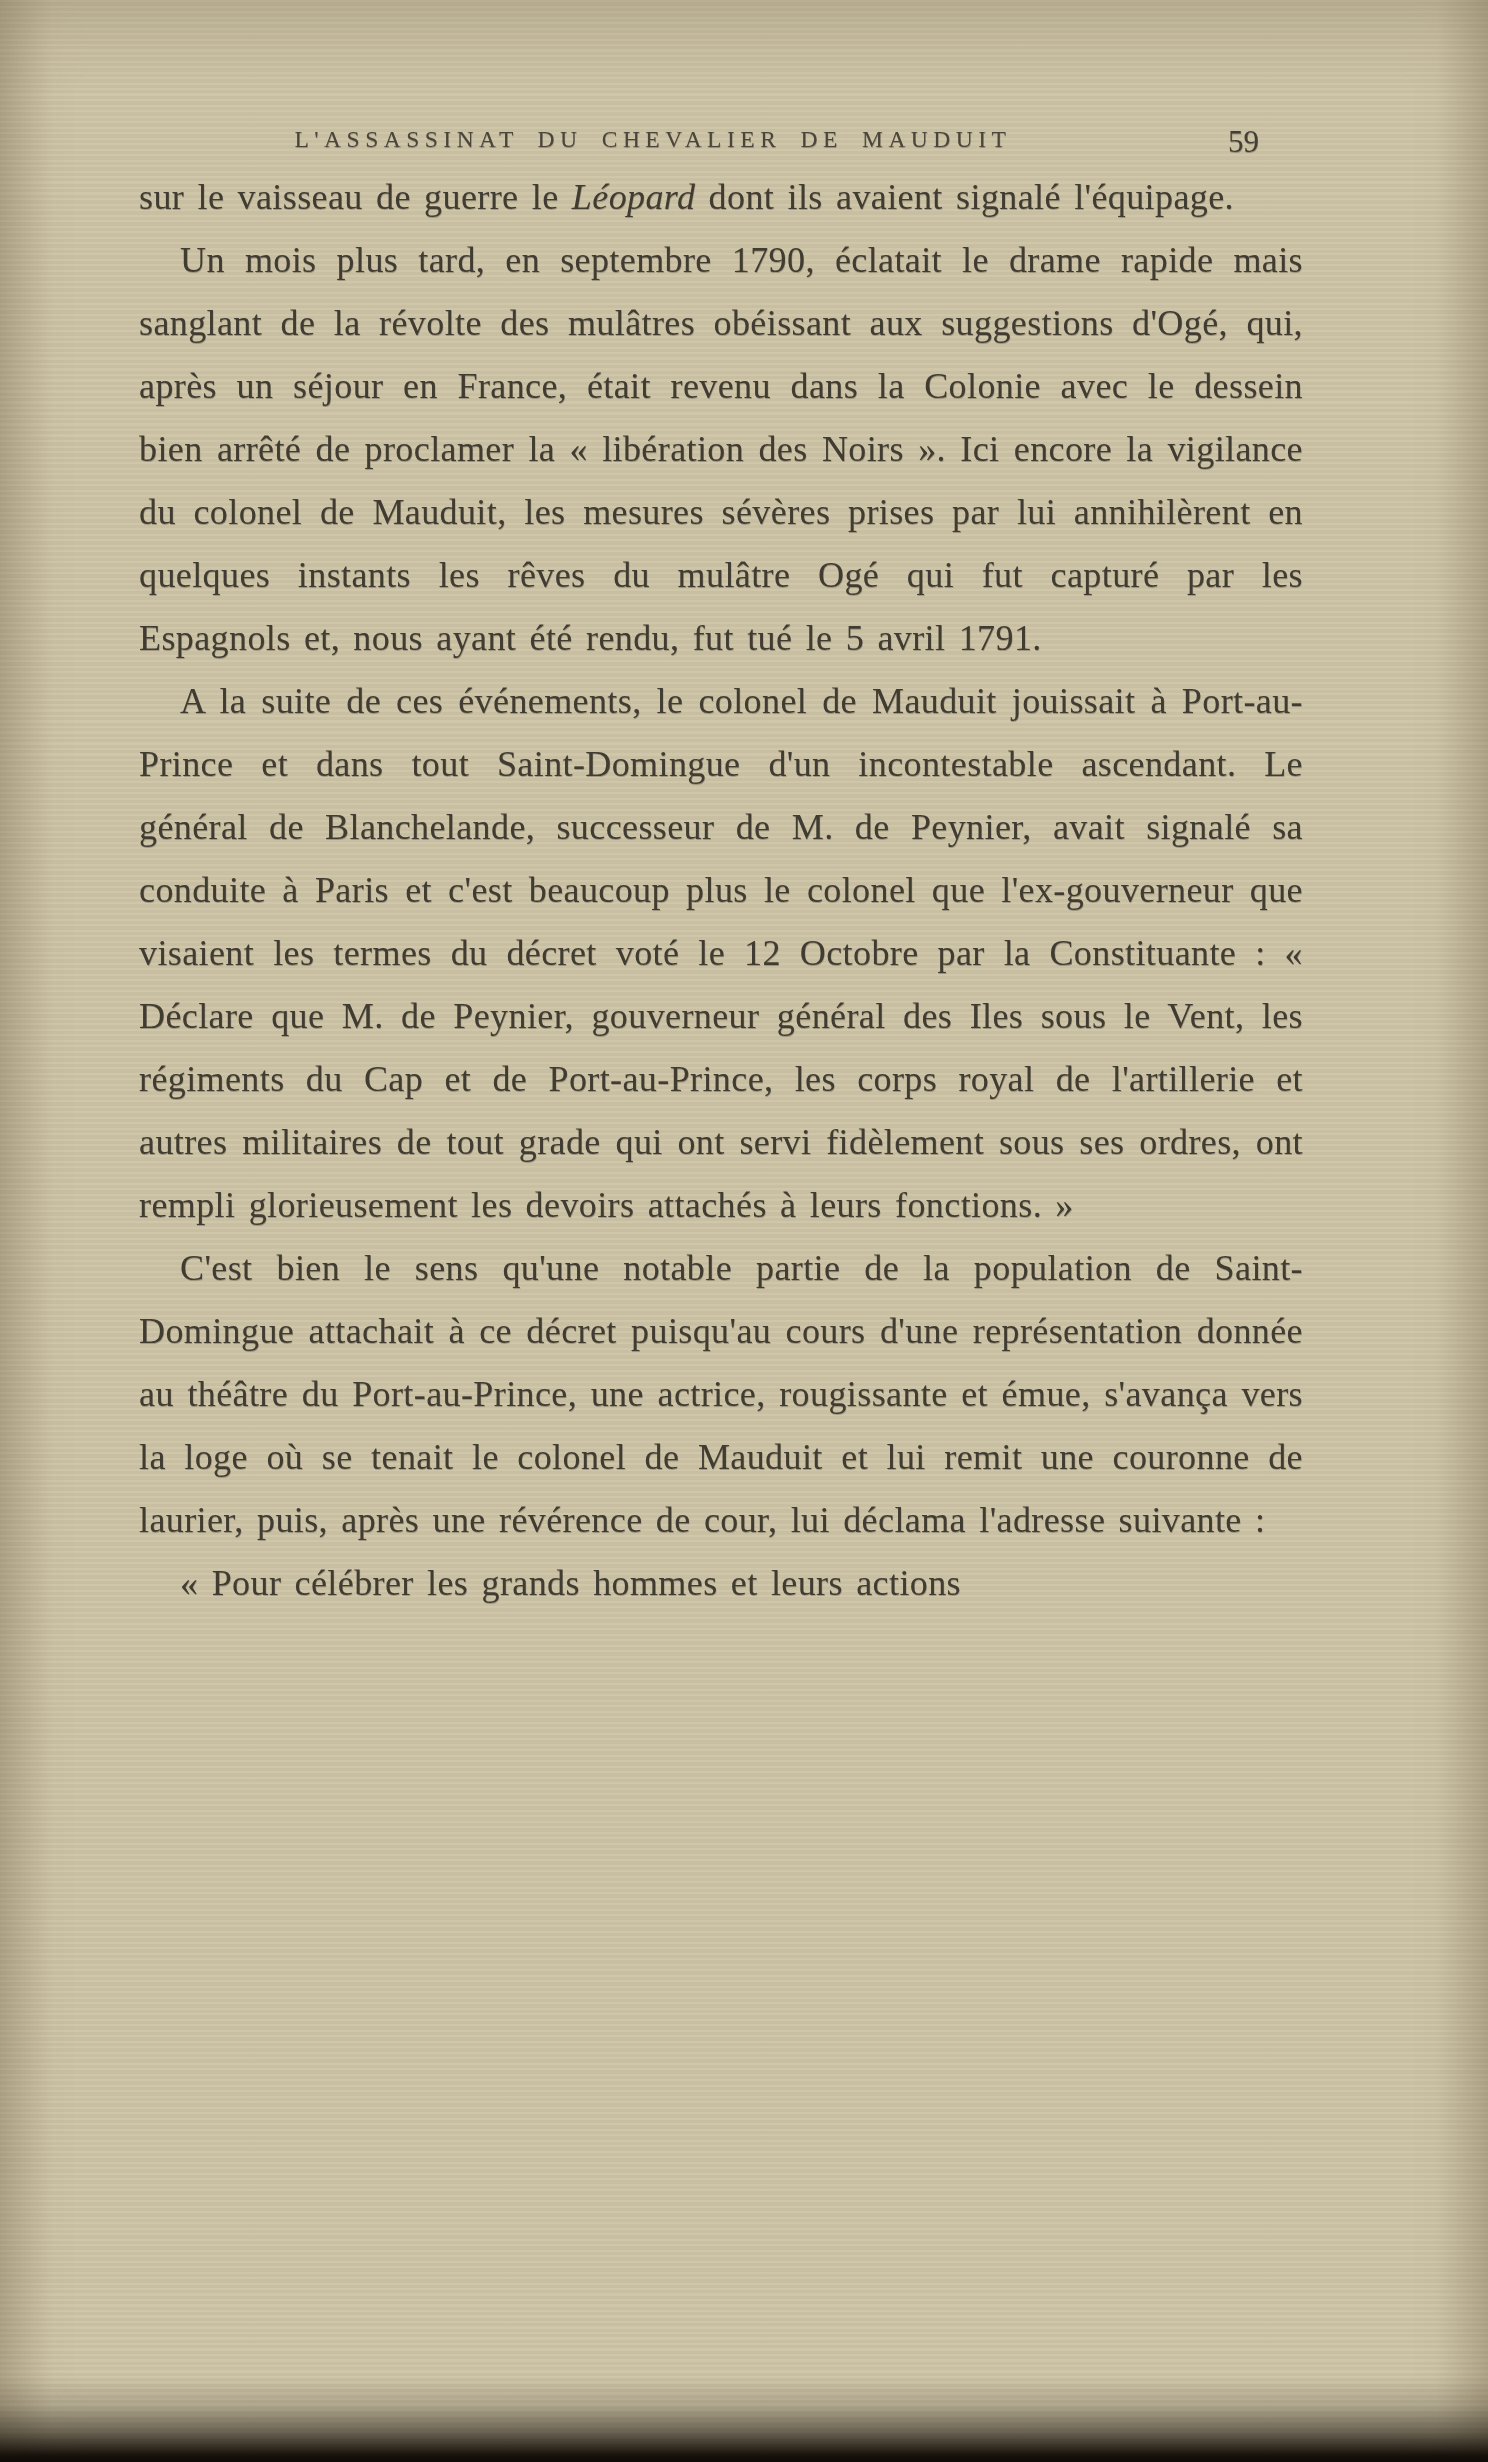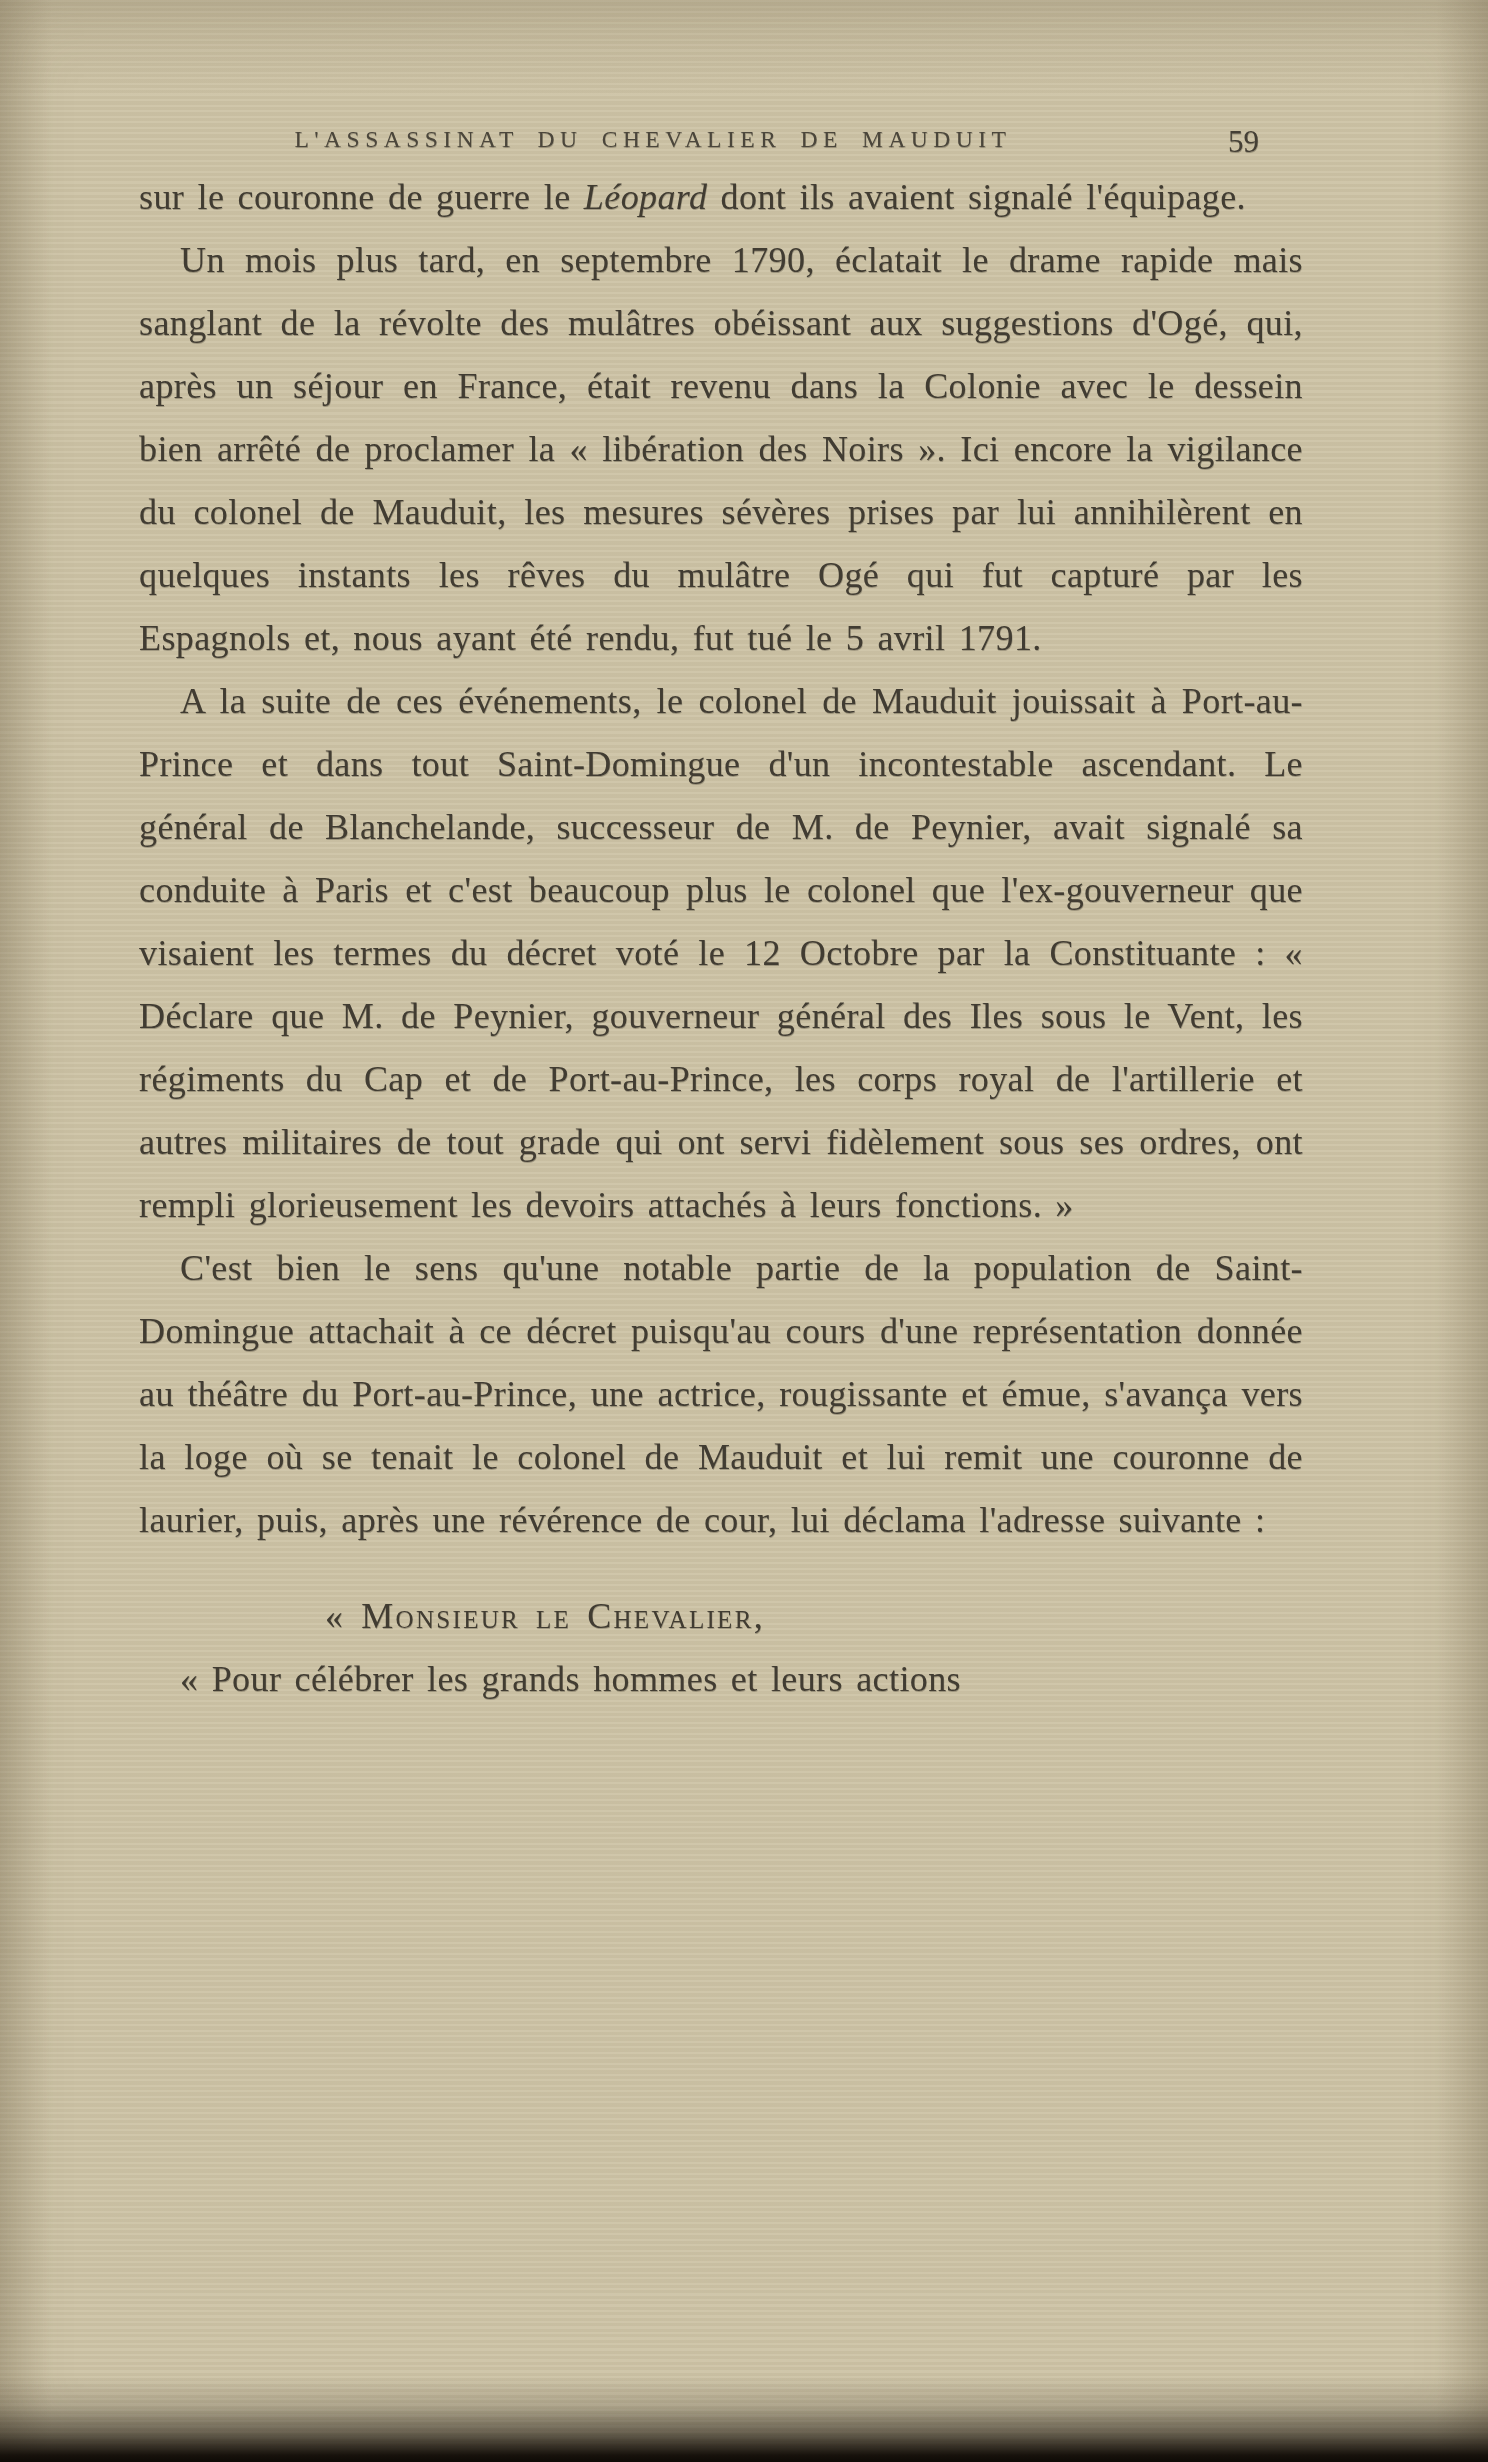--- a/index.html
+++ b/index.html
@@ -110,29 +110,28 @@
 
 <div class="scan">
 
   <header class="page-header">
     <span class="running-title">L'ASSASSINAT DU CHEVALIER DE MAUDUIT</span>
     <span class="page-number">59</span>
   </header>
 
   <main class="page-body">
 
-    <p class="para no-indent"><span>sur le couronne de guerre le </span><em>Léopard</em><span> dont ils avaient signalé l'équipage.</span></p>
+    <p class="para no-indent"><span>sur le vaisseau de guerre le </span><em>Léopard</em><span> dont ils avaient signalé l'équipage.</span></p>
 
     <p class="para">Un mois plus tard, en septembre 1790, éclatait le drame rapide mais sanglant de la révolte des mulâtres obéissant aux suggestions d'Ogé, qui, après un séjour en France, était revenu dans la Colonie avec le dessein bien arrêté de proclamer la « libération des Noirs ». Ici encore la vigilance du colonel de Mauduit, les mesures sévères prises par lui annihilèrent en quelques instants les rêves du mulâtre Ogé qui fut capturé par les Espagnols et, nous ayant été rendu, fut tué le 5 avril 1791.</p>
 
     <p class="para">A la suite de ces événements, le colonel de Mauduit jouissait à Port-au-Prince et dans tout Saint-Domingue d'un incontestable ascendant. Le général de Blanchelande, successeur de M. de Peynier, avait signalé sa conduite à Paris et c'est beaucoup plus le colonel que l'ex-gouverneur que visaient les termes du décret voté le 12 Octobre par la Constituante : « Déclare que M. de Peynier, gouverneur général des Iles sous le Vent, les régiments du Cap et de Port-au-Prince, les corps royal de l'artillerie et autres militaires de tout grade qui ont servi fidèlement sous ses ordres, ont rempli glorieusement les devoirs attachés à leurs fonctions. »</p>
 
     <p class="para">C'est bien le sens qu'une notable partie de la population de Saint-Domingue attachait à ce décret puisqu'au cours d'une représentation donnée au théâtre du Port-au-Prince, une actrice, rougissante et émue, s'avança vers la loge où se tenait le colonel de Mauduit et lui remit une couronne de laurier, puis, après une révérence de cour, lui déclama l'adresse suivante :</p>
 
-    <p class="salutation">« Monsieur le Chevalier,</p>
 
     <p class="para">« Pour célébrer les grands hommes et leurs actions</p>
 
   </main>
 
   <div class="edge-vignette"></div>
   <div class="bottom-shadow"></div>
 
 </div>
 

